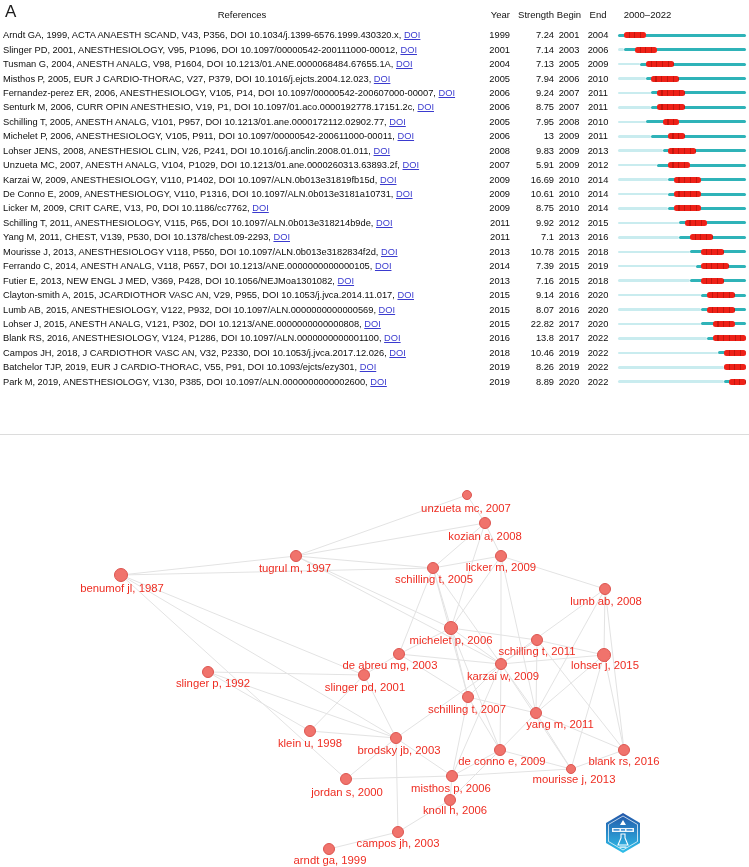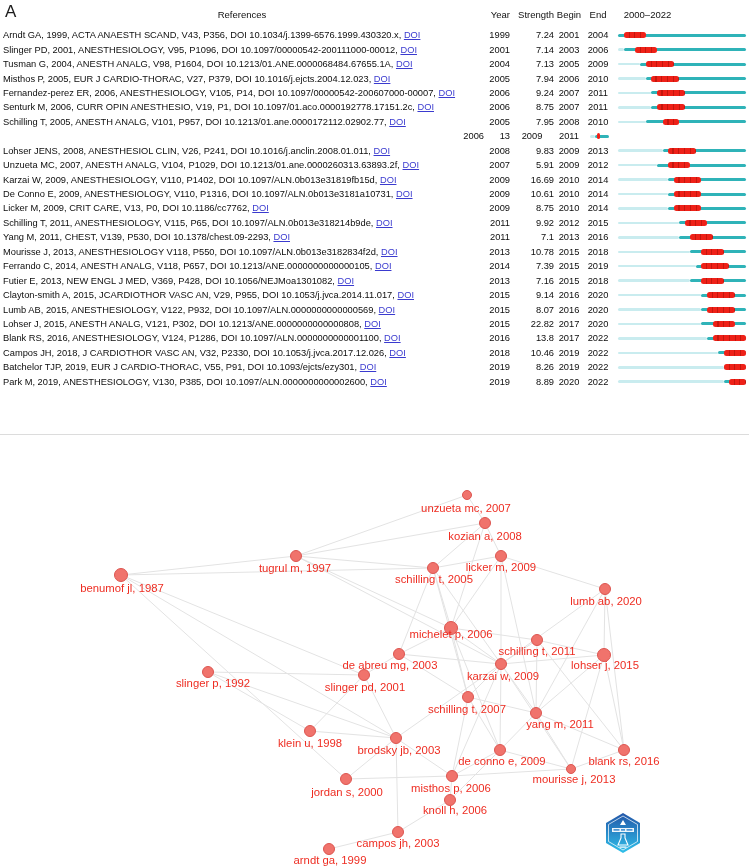--- a/index.html
+++ b/index.html
@@ -131,20 +131,21 @@
       <div class="cell num">7.95</div>
       <div class="cell mid">2008</div>
       <div class="cell mid">2010</div>
       <div class="barwrap">
         <div class="seg pale" style="left: 0%; width: 21.7391%;"></div>
         <div class="seg teal" style="left: 21.7391%; width: 78.2609%;"></div>
         <div class="seg burst" style="left: 34.7826%; width: 13.0435%;"></div>
       </div>
     </div>
     <div class="grid-row trow">
+      <div class="cell ref">Michelet P, 2006, ANESTHESIOLOGY, V105, P911, DOI 10.1097/00000542-200611000-00011, <a class="doi" href="#">DOI</a></div>
       <div class="cell num">2006</div>
       <div class="cell num">13</div>
       <div class="cell mid">2009</div>
       <div class="cell mid">2011</div>
       <div class="barwrap">
         <div class="seg pale" style="left: 0%; width: 26.087%;"></div>
         <div class="seg teal" style="left: 26.087%; width: 73.913%;"></div>
         <div class="seg burst" style="left: 39.1304%; width: 13.0435%;"></div>
       </div>
     </div>
@@ -440,23 +441,23 @@
       <div class="nlabel" style="left: 485px; top: 102px;">kozian a, 2008</div>
       <div class="node" title="tugrul m, 1997" style="left: 290px; top: 116px; width: 12px; height: 12px;"></div>
       <div class="nlabel" style="left: 295px; top: 134px;">tugrul m, 1997</div>
       <div class="node" title="licker m, 2009" style="left: 495px; top: 116px; width: 12px; height: 12px;"></div>
       <div class="nlabel" style="left: 501px; top: 133px;">licker m, 2009</div>
       <div class="node" title="schilling t, 2005" style="left: 427px; top: 128px; width: 12px; height: 12px;"></div>
       <div class="nlabel" style="left: 434px; top: 145px;">schilling t, 2005</div>
       <div class="node" title="benumof jl, 1987" style="left: 114px; top: 134px; width: 14px; height: 14px;"></div>
       <div class="nlabel" style="left: 122px; top: 154px;">benumof jl, 1987</div>
       <div class="node" title="lumb ab, 2015" style="left: 599px; top: 149px; width: 12px; height: 12px;"></div>
-      <div class="nlabel" style="left: 606px; top: 167px;">lumb ab, 2020</div>
+      <div class="nlabel" style="left: 606px; top: 167px;">lumb ab, 2008</div>
       <div class="node" title="michelet p, 2006" style="left: 444px; top: 187px; width: 14px; height: 14px;"></div>
-      <div class="nlabel" style="left: 451px; top: 200px;">michelet p, 2006</div>
+      <div class="nlabel" style="left: 451px; top: 206px;">michelet p, 2006</div>
       <div class="node" title="schilling t, 2011" style="left: 531px; top: 200px; width: 12px; height: 12px;"></div>
       <div class="nlabel" style="left: 537px; top: 217px;">schilling t, 2011</div>
       <div class="node" title="de abreu mg, 2003" style="left: 393px; top: 214px; width: 12px; height: 12px;"></div>
       <div class="nlabel" style="left: 390px; top: 231px;">de abreu mg, 2003</div>
       <div class="node" title="lohser j, 2015" style="left: 597px; top: 214px; width: 14px; height: 14px;"></div>
       <div class="nlabel" style="left: 605px; top: 231px;">lohser j, 2015</div>
       <div class="node" title="karzai w, 2009" style="left: 495px; top: 224px; width: 12px; height: 12px;"></div>
       <div class="nlabel" style="left: 503px; top: 242px;">karzai w, 2009</div>
       <div class="node" title="slinger p, 1992" style="left: 202px; top: 232px; width: 12px; height: 12px;"></div>
       <div class="nlabel" style="left: 213px; top: 249px;">slinger p, 1992</div>

